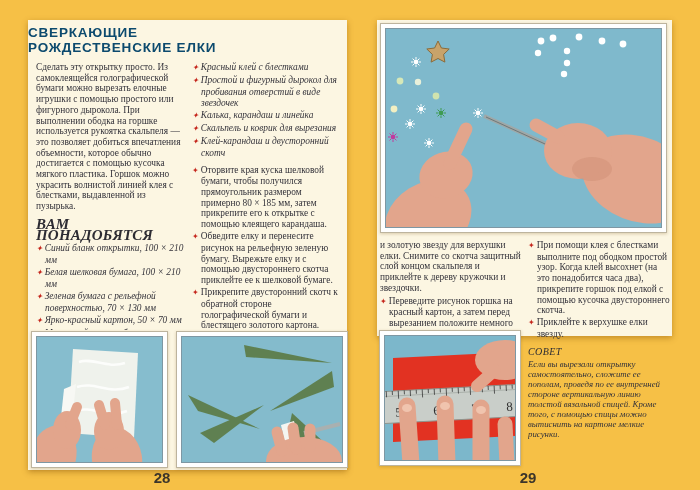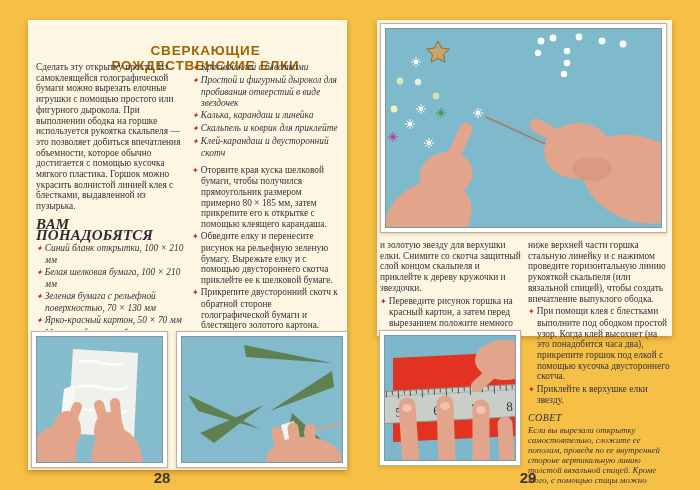--- a/index.html
+++ b/index.html
@@ -11,23 +11,23 @@
       linear-gradient(90deg,
         #e59b2b 0px,#f3b63e 7px,#f8c74d 42px,#f8c74d 330px,
         #eca630 352px,#ffe6a0 362px,#efa c34 0,#efab34 375px,
         #f8c74d 396px,#f8c74d 655px,#f2b039 682px,#e59b2b 700px);
     background-color:#f6c046;
   }
   .page{position:absolute;background:#fcf6e2;box-shadow:0 2px 6px rgba(130,75,5,.45);}
   .page-left{left:28px;top:20px;width:319px;height:450px;}
   .page-right{left:377px;top:20px;width:295px;height:316px;}
 
-  .title{position:absolute;left:0;top:5px;width:100%;text-align:center;
+  .title{position:absolute;left:0;top:5px;width:100%;text-align:left;
     font-family:"Liberation Sans","DejaVu Sans",sans-serif;font-weight:bold;
-    font-size:13.5px;line-height:15px;color:#a16207;letter-spacing:.8px;margin:18px;}
+    font-size:13.5px;line-height:15px;color:#0c4a6e;letter-spacing:.8px;margin:0;}
 
   .cols{position:absolute;left:8px;top:42px;width:305px;height:268px;
     display:flex;gap:6px;overflow:hidden;}
   .col{font-size:9.4px;line-height:10.7px;color:#33323a;}
   .c1{width:150px;}
   .c2{width:148px;}
   .intro{margin:0 0 7px 0;text-align:left;}
   h2.need{font-style:italic;font-weight:bold;font-size:15px;margin:2px 0 3px 0;
     color:#2d2c33;letter-spacing:.2px;}
   ul.blist{list-style:none;margin:0;padding:0;}
@@ -71,21 +71,21 @@
           <li>Ярко-красный картон, 50 × 70 мм</li>
           <li>Маленький кусочек блестящего золотого картона</li>
 
         </ul>
       </div>
       <div class="col c2">
         <ul class="blist mat">
           <li>Красный клей с блестками</li>
           <li>Простой и фигурный дырокол для пробивания отверстий в виде звездочек</li>
           <li>Калька, карандаш и линейка</li>
-          <li>Скальпель и коврик для приклейте</li>
+          <li>Скальпель и коврик для вырезания</li>
           <li>Клей-карандаш и двусторонний скотч</li>
         </ul>
         <ul class="blist steps">
           <li>Оторвите края куска шелковой бумаги, чтобы получился прямоугольник размером примерно 80 × 185 мм, затем прикрепите его к открытке с помощью клеящего карандаша.</li>
           <li>Обведите елку и перенесите рисунок на рельефную зеленую бумагу. Вырежьте елку и с помощью двустороннего скотча приклейте ее к шелковой бумаге.</li>
           <li>Прикрепите двусторонний скотч к обратной стороне голографической бумаги и блестящего золотого картона. Пробейте простым и фигурным дыроколом девять кружочков, одиннадцать звезд</li>
         </ul>
       </div>
     </div>
 
@@ -222,21 +222,20 @@
           <line x1="96" y1="128" x2="96" y2="72" stroke="#e2a58c" stroke-width="17" stroke-linecap="round"></line>
           <line x1="122" y1="128" x2="120" y2="88" stroke="#e2a58c" stroke-width="15" stroke-linecap="round"></line>
           <ellipse cx="22" cy="72" rx="5" ry="4" fill="#f0c4ae"></ellipse>
           <ellipse cx="60" cy="70" rx="5" ry="4" fill="#f0c4ae"></ellipse>
           <ellipse cx="96" cy="74" rx="5" ry="4" fill="#f0c4ae"></ellipse>
         </g>
       </svg>
     </figure>
 
     <div class="rcol rcol2">
-      <p>ниже верхней части горшка стальную линейку и с нажимом проведите горизонтальную линию рукояткой скальпеля (или вязальной спицей), чтобы создать впечатление выпуклого ободка.</p>
       <ul class="blist">
         <li>При помощи клея с блестками выполните под ободком простой узор. Когда клей высохнет (на это понадобится часа два), прикрепите горшок под елкой с помощью кусочка двустороннего скотча.</li>
         <li>Приклейте к верхушке елки звезду.</li>
       </ul>
       <div class="tip">
         <h3>СОВЕТ</h3>
         <p>Если вы вырезали открытку самостоятельно, сложите ее пополам, проведя по ее внутренней стороне вертикальную линию толстой вязальной спицей. Кроме того, с помощью спицы можно вытиснить на картоне мелкие рисунки.</p>
       </div>
     </div>
   </div>

